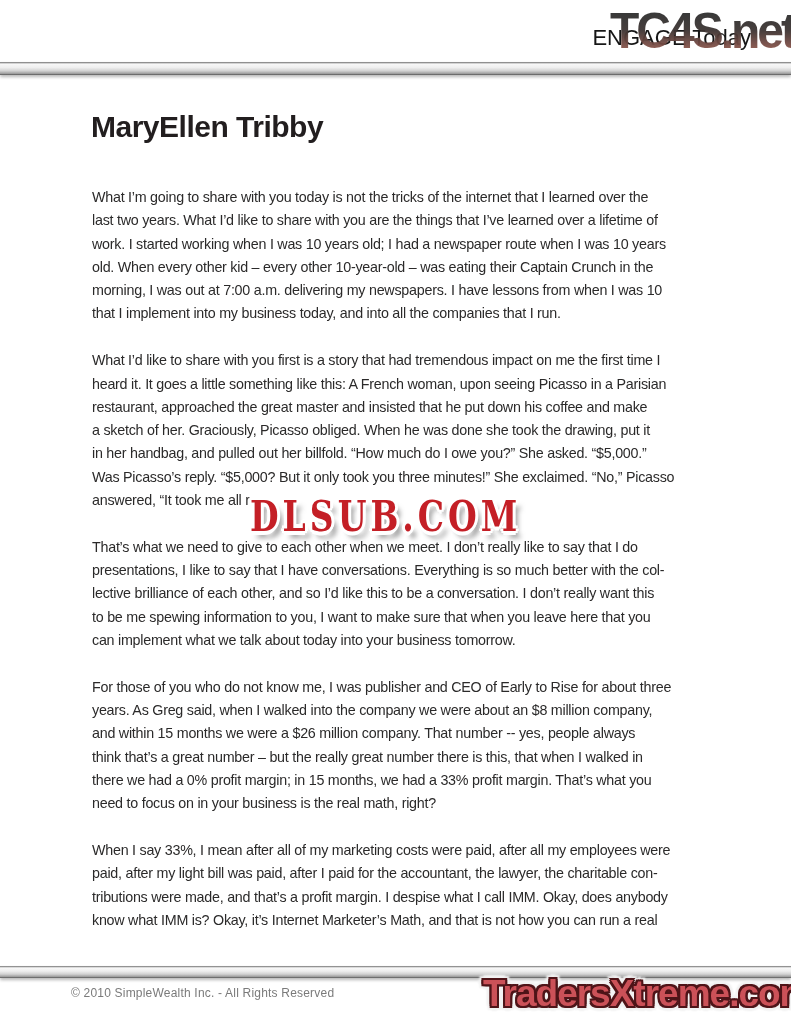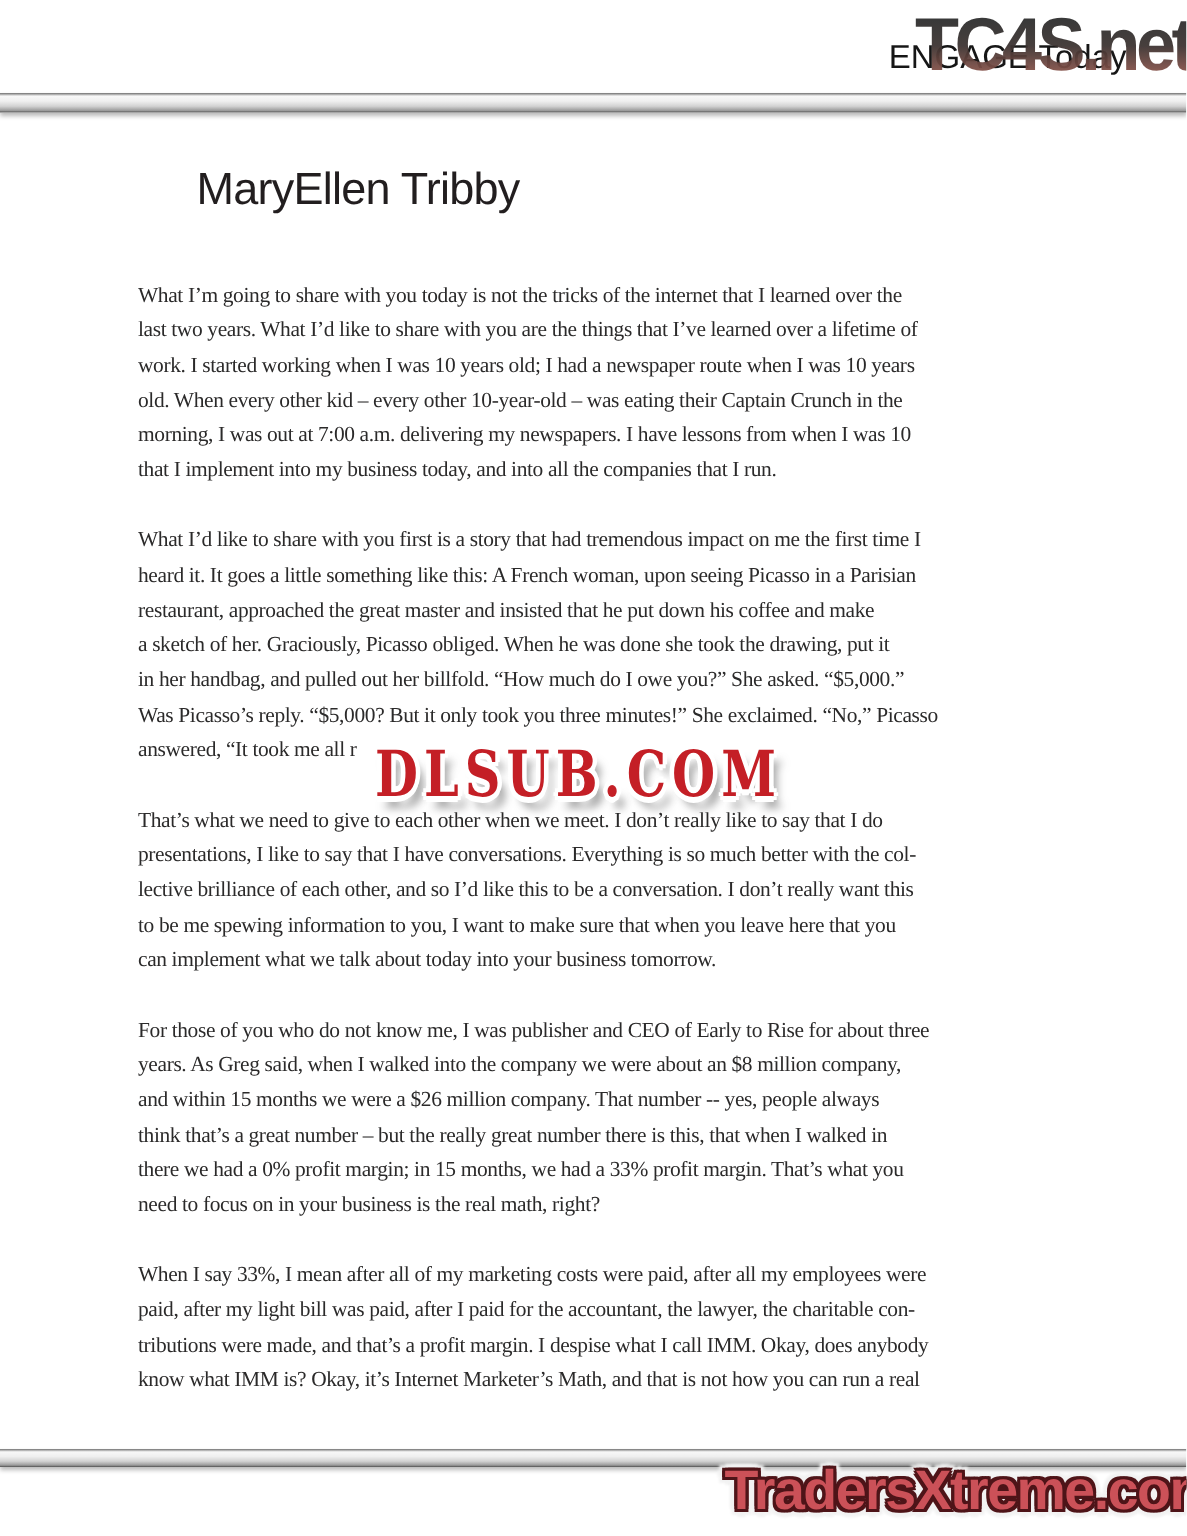--- a/index.html
+++ b/index.html
@@ -30,32 +30,32 @@
     position:absolute; left:0; width:791px; height:13px;
     background:linear-gradient(to bottom,
       #6f6f6f 0%, #f8f8f8 16%, #efefef 42%, #d2d2d2 68%, #9b9b9b 90%, #4f4f4f 100%);
     box-shadow:0 2px 3px rgba(0,0,0,.28);
   }
   .rule-bar.top { top:62px; }
   .rule-bar.bottom { top:966px; height:12px; }
 
   .doc-title {
     position:absolute; left:91px; top:110px;
-    font-size:30px; font-weight:normal; color:#221e1f; letter-spacing:-.5px;margin-left:40px;
+    font-size:30px; font-weight:bold; color:#221e1f; letter-spacing:-.5px;
   }
   .doc-subtitle {
     position:absolute; left:92px; top:144px;
     font-size:18.5px; font-weight:bold; color:#221e1f; letter-spacing:-.3px;
   }
 
   .body-text {
     position:absolute; left:92px; top:186px;
     font-size:14.3px; line-height:23.3px; letter-spacing:-.25px; color:#2b2a2a;
   }
-  .para { white-space:pre; margin:0 0 23.5px 0;font-family:Liberation Serif, serif; }
+  .para { white-space:pre; margin:0 0 23.5px 0; }
 
   
   .dlsub-watermark {
     position:absolute; left:250px; top:491px; z-index:3;
     font-family:"DejaVu Serif", serif; font-weight:bold;
     font-size:33px; letter-spacing:4px; color:#c41f26;
     transform:scaleY(1.28); transform-origin:top;
     text-shadow:
       -2px -2px 0 #ffffff, 2px -2px 0 #ffffff, -2px 2px 0 #ffffff, 2px 2px 0 #ffffff,
       -3px 0 0 #ffffff, 3px 0 0 #ffffff, 0 -3px 0 #ffffff, 0 3px 0 #ffffff,
@@ -118,16 +118,17 @@
     <div class="para">When I say 33%, I mean after all of my marketing costs were paid, after all my employees were
 paid, after my light bill was paid, after I paid for the accountant, the lawyer, the charitable con-
 tributions were made, and that’s a profit margin. I despise what I call IMM. Okay, does anybody
 know what IMM is? Okay, it’s Internet Marketer’s Math, and that is not how you can run a real</div>
   </div>
 
   <div class="dlsub-watermark">DLSUB.COM</div>
 
   <div class="rule-bar bottom"></div>
 
+  <div class="footer-copy">© 2010 SimpleWealth Inc. - All Rights Reserved</div>
 
   <div class="traders-watermark">TradersXtreme.com</div>
 
 </div>
 
 </body></html>

